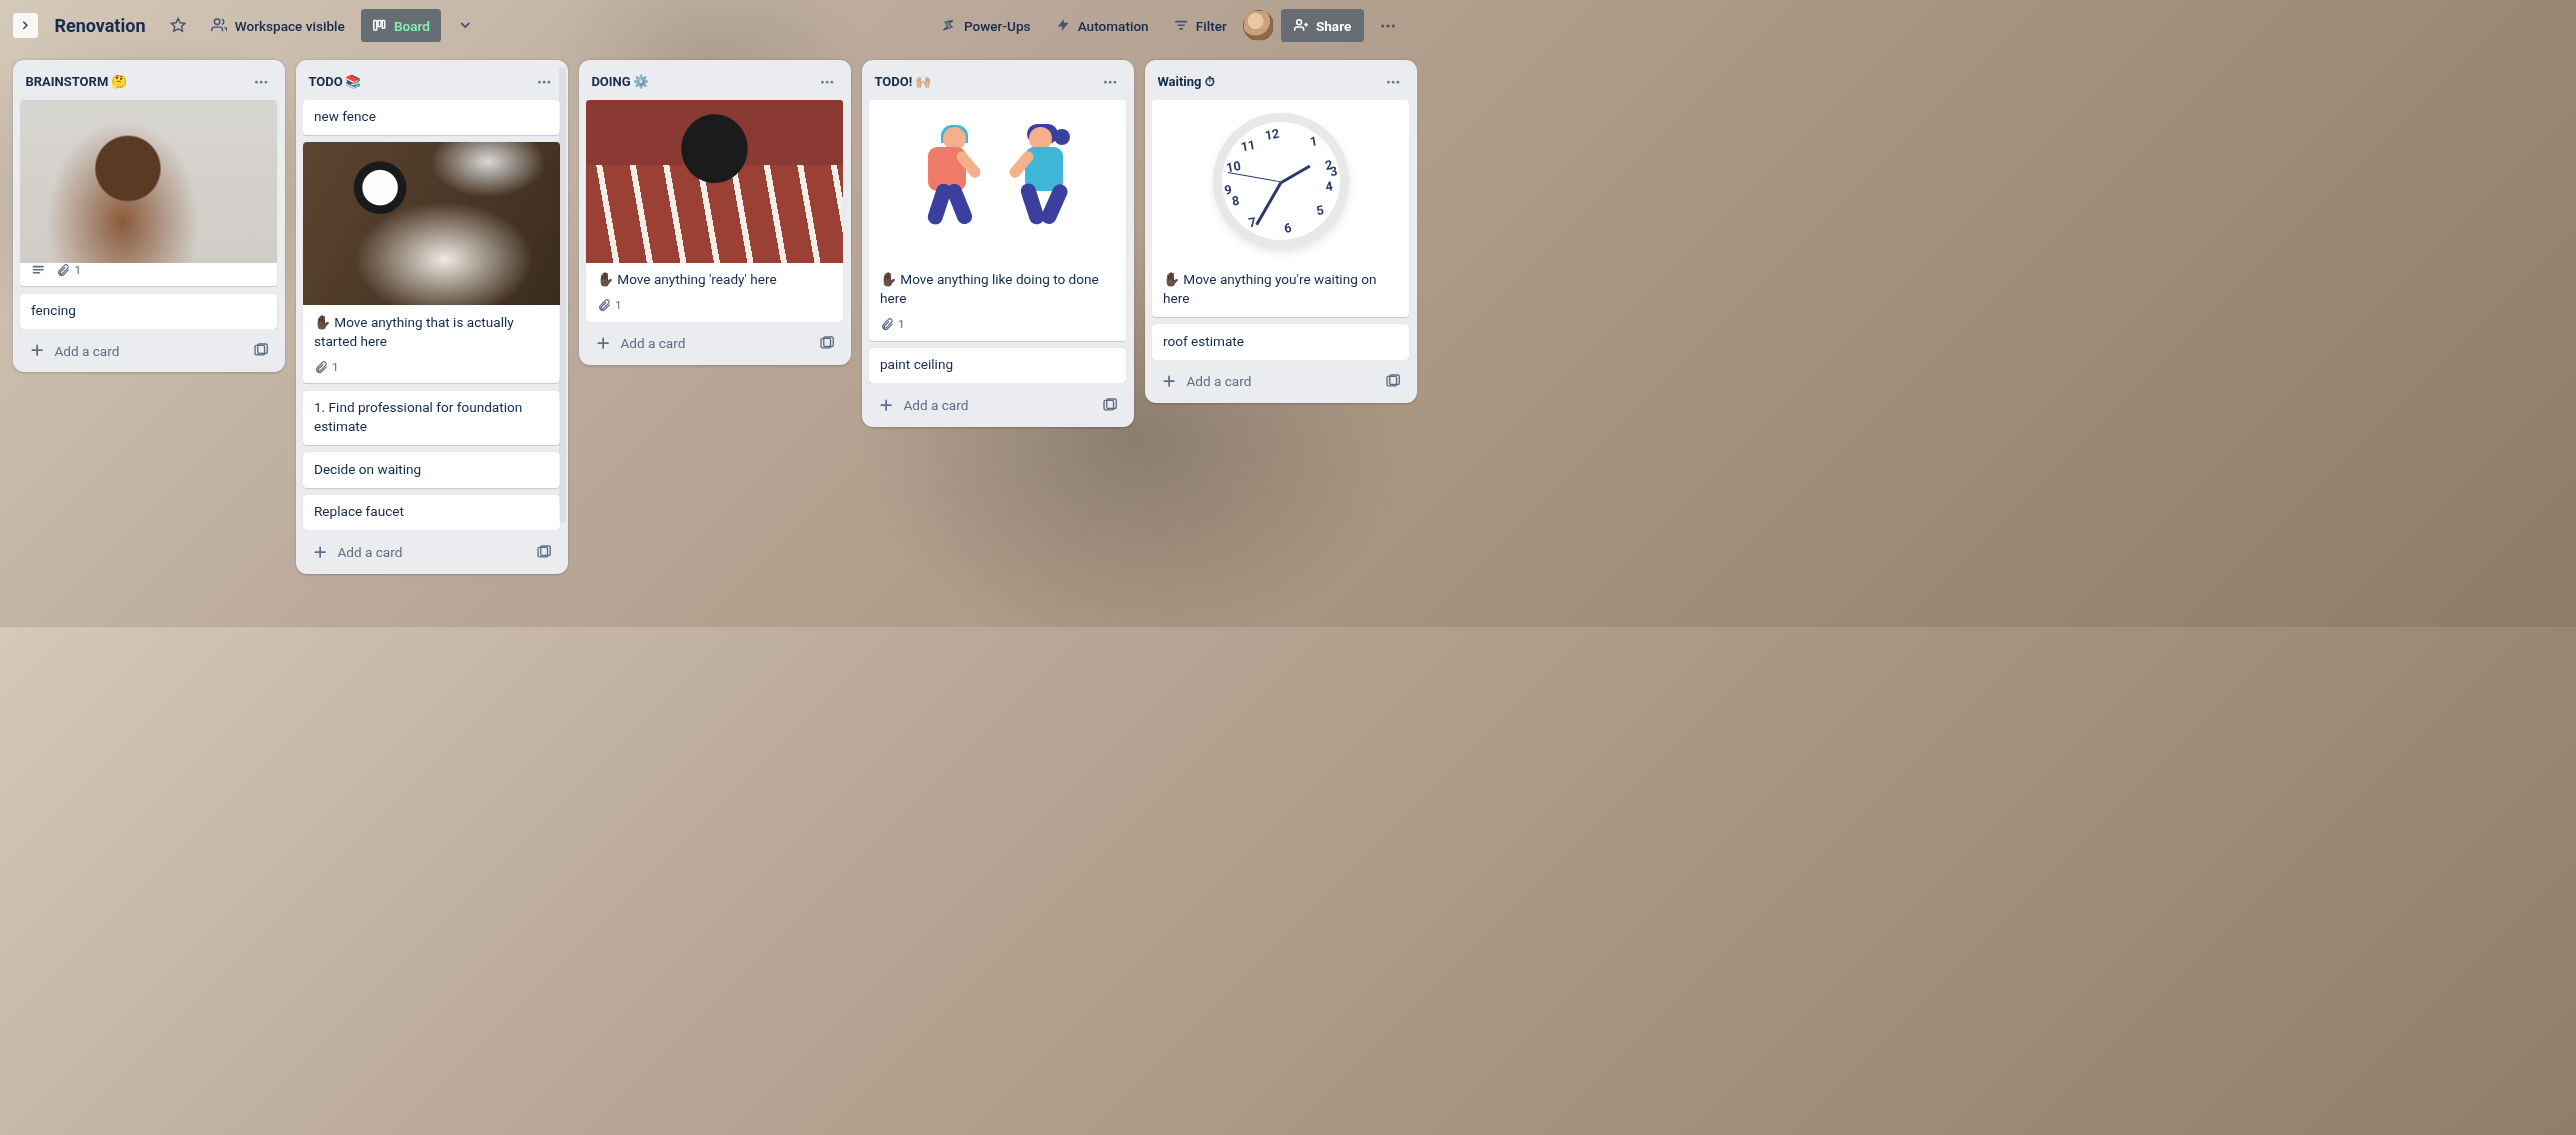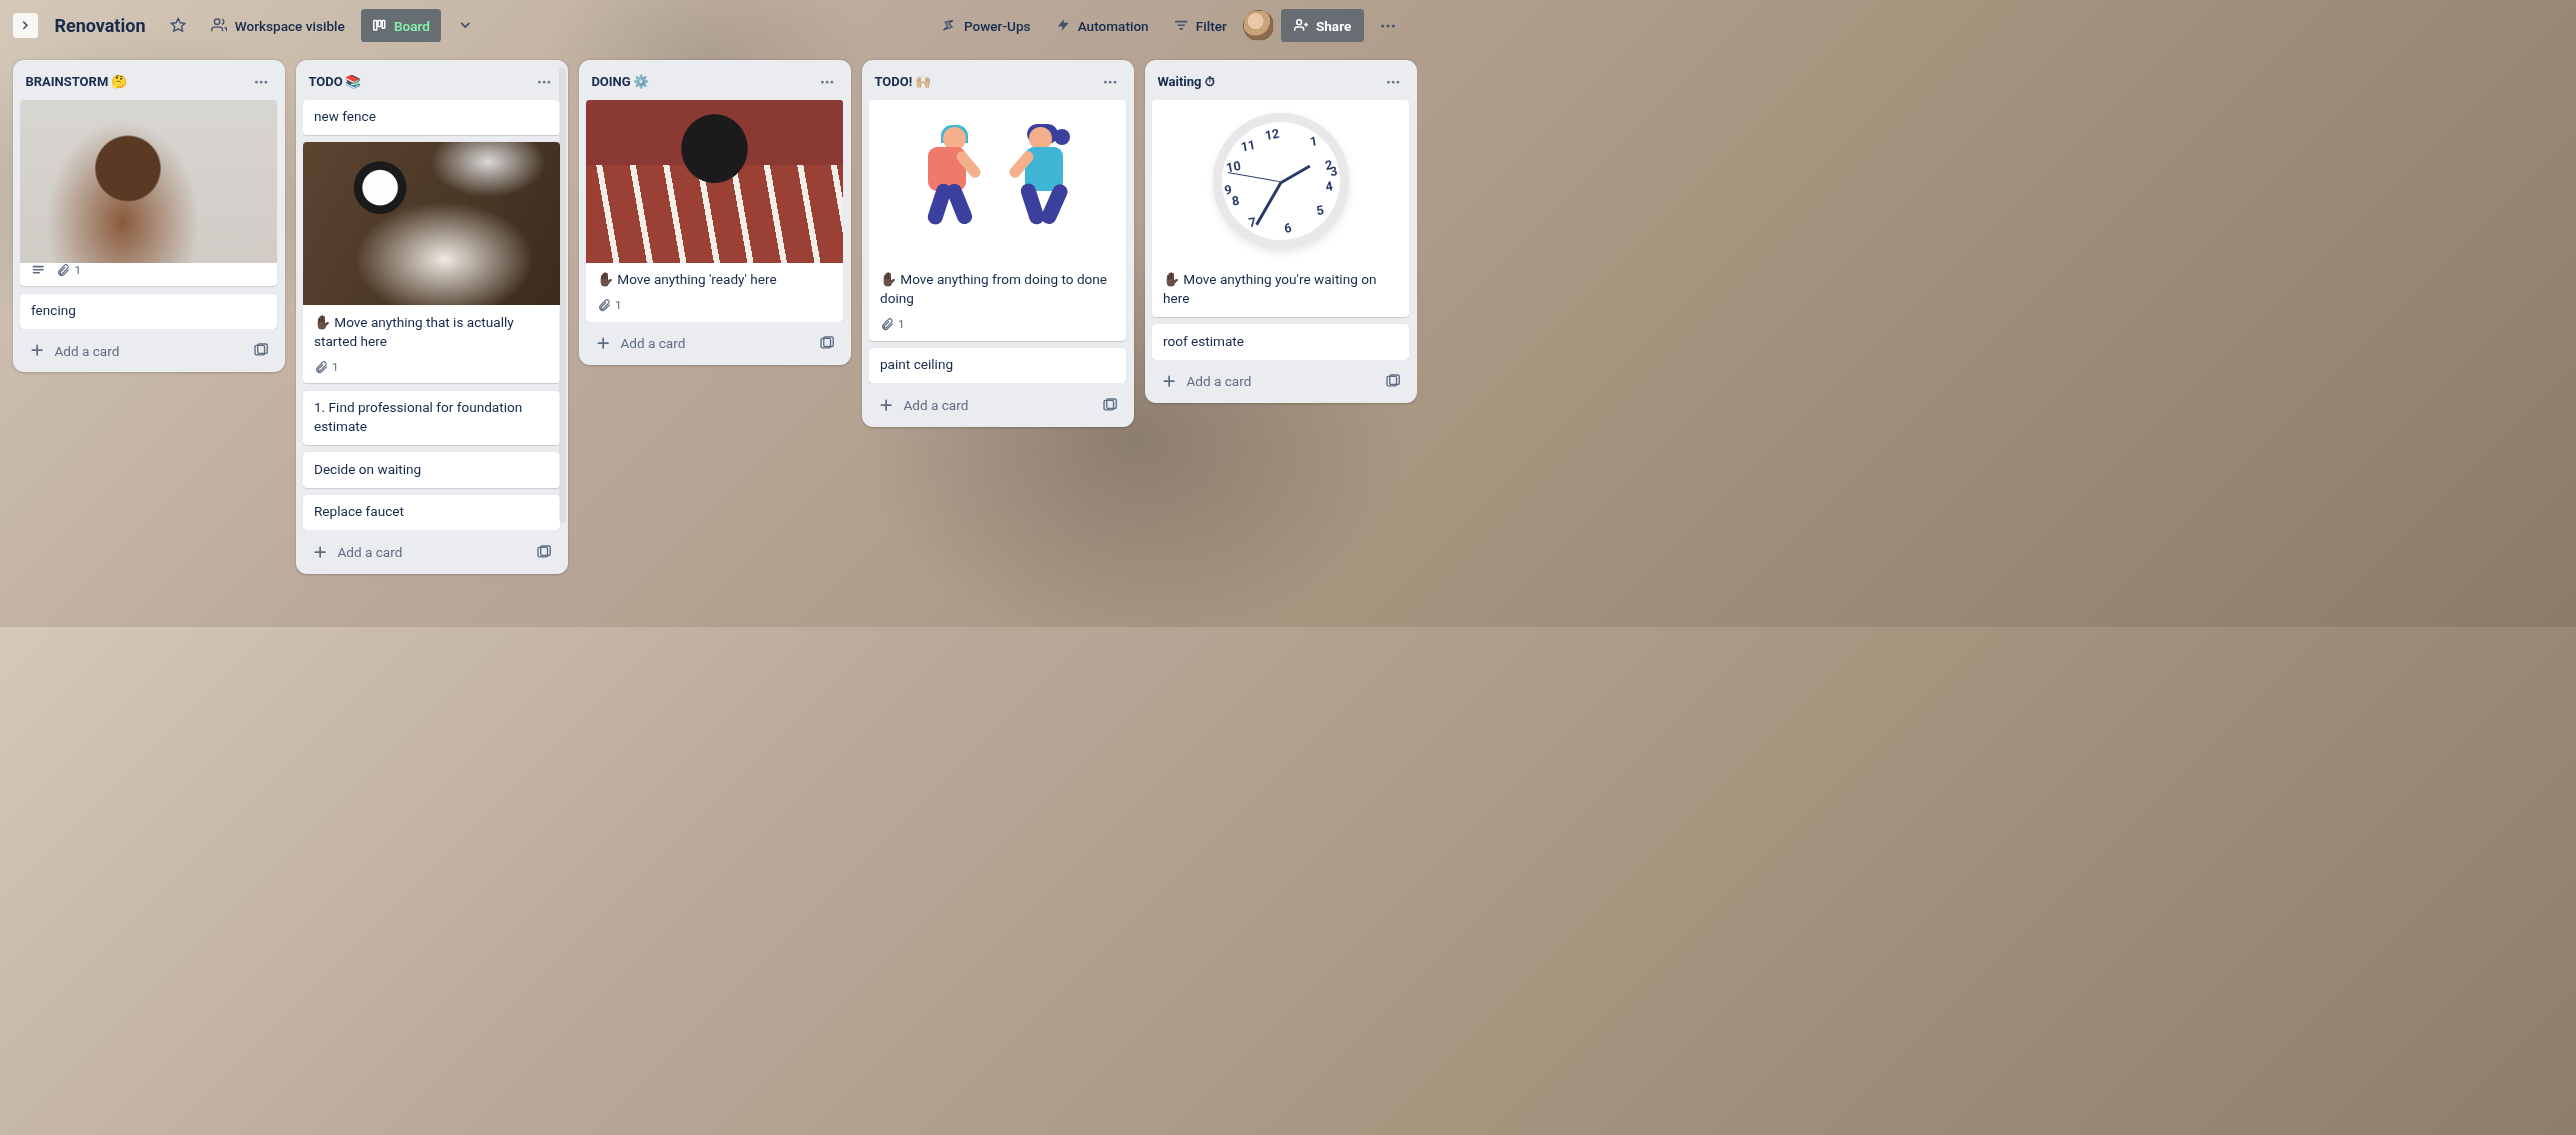--- a/index.html
+++ b/index.html
@@ -502,21 +502,21 @@
           <div class="runner b">
               <div class="hair"></div>
               <div class="pony"></div>
               <div class="head"></div>
               <div class="body"></div>
               <div class="arm"></div>
               <div class="leg"></div>
               <div class="leg2"></div>
             </div>
         </div>
-        <div class="card-body">✋🏿 Move anything from doing to done doing</div>
+        <div class="card-body">✋🏿 Move anything like doing to done here</div>
         <div class="card-badges">
           <span class="badge">
             <svg width="14.5" height="14.5" viewBox="0 0 24 24" fill="none" stroke="#5e6c84" stroke-width="2">
                 <path d="M21 11l-8.5 8.5a5 5 0 0 1-7-7L14 4a3.5 3.5 0 0 1 5 5l-8.5 8.5a2 2 0 0 1-3-3L15 7"></path>
               </svg>
             <span>1</span>
           </span>
         </div>
       </div>
       <div class="card">

